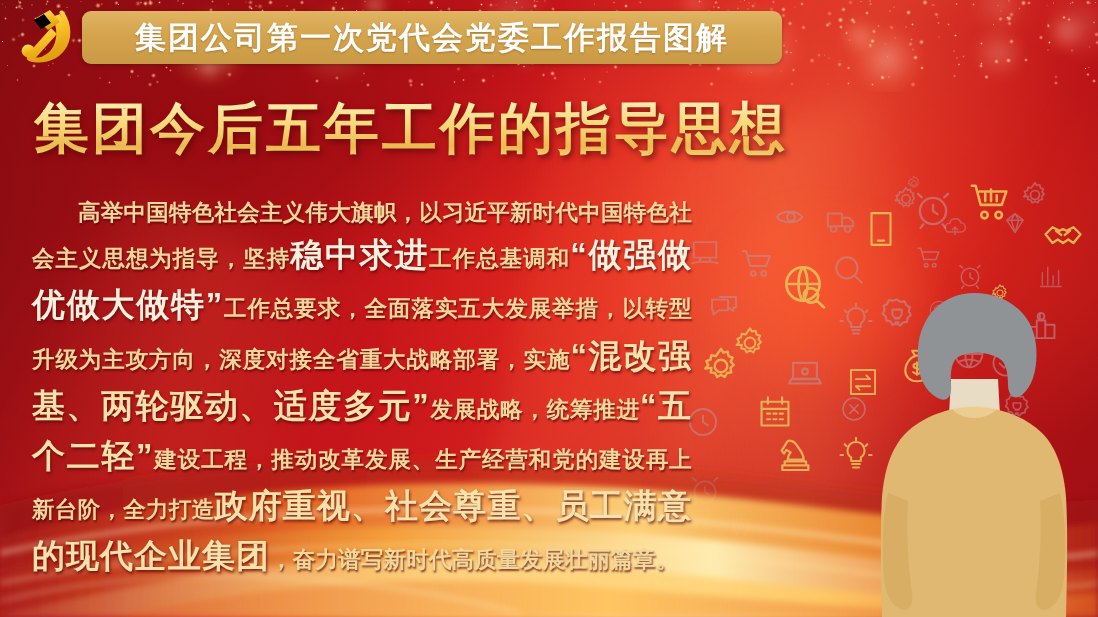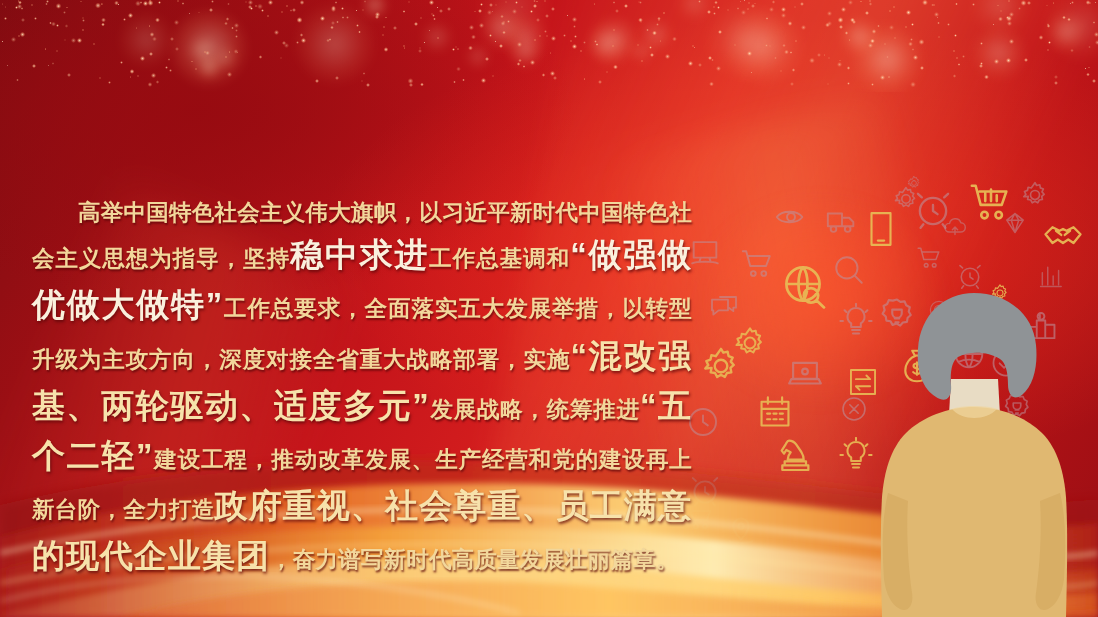--- a/index.html
+++ b/index.html
@@ -806,21 +806,52 @@
              C216,186 210,162 194,146 C178,130 152,120 126,120 Z" fill="#e0b871"></path>
 
     <path d="M40,206 C34,230 34,262 36,292 C38,308 44,318 52,322
              C60,326 66,318 64,306 C60,278 58,242 60,214 Z" fill="#d6ab63" opacity="0.85"></path>
     <path d="M212,206 C218,230 218,262 216,292 C214,308 208,318 200,322
              C192,326 186,318 188,306 C192,278 194,242 192,214 Z" fill="#d6ab63" opacity="0.85"></path>
 
     <path d="M104,122 C114,134 138,134 149,122 C140,118 112,118 104,122 Z" fill="#f0d6a0" opacity="0.7"></path>
   </svg>
 
-
+  <div id="header">
+
+    <svg id="emblem" viewBox="0 0 68 58">
+      <defs>
+        <linearGradient id="goldE" x1="0" y1="0" x2="0.3" y2="1">
+          <stop offset="0%" stop-color="#ffe07a"></stop>
+          <stop offset="45%" stop-color="#f9c328"></stop>
+          <stop offset="100%" stop-color="#e09d12"></stop>
+        </linearGradient>
+      </defs>
+
+      <path d="M50,6 C58,18 59,33 50,43 C42,52 29,55 17,51
+               C25,52 35,49 41,42 C48,33 48,20 42,9 Z" fill="url(#goldE)"></path>
+      <path d="M50,6 C56,16 57,30 50,39 C44,47 33,51 23,49
+               C17,48 15,51 19,53 C32,57 46,53 54,43
+               C63,32 62,16 54,4 C52,1 48,3 50,6 Z" fill="url(#goldE)"></path>
+
+      <path d="M18,50 C12,48 10,43 13,39 C16,35 22,36 24,40
+               C26,44 23,49 18,50 Z" fill="url(#goldE)"></path>
+
+      <path d="M16,48 L41,20 L47,26 L22,54 Z" fill="url(#goldE)"></path>
+
+      <path d="M26,10 L40,2 L50,14 L38,22 Z" fill="url(#goldE)"></path>
+      <path d="M24,12 L34,6 L41,15 L31,21 Z" fill="#fcd martin"></path>
+    </svg>
+
+    <div id="title-badge">
+      <span class="txt">集团公司第一次党代会党委工作报告图解</span>
+    </div>
+  </div>
+
+  <div id="main-heading">集团今后五年工作的指导思想</div>
 
   <div id="body-text"><span class="ind"></span><span>高举中国特色社会主义伟大旗帜，以习近平新时代中国特色社会主义思想为指导，坚持</span><span class="em-white">稳中求进</span><span>工作总基调和</span><span class="em-white">“做强做优做大做特”</span><span>工作总要求，全面落实五大发展举措，以转型升级为主攻方向，深度对接全省重大战略部署，实施</span><span class="em-gold">“混改强基、两轮驱动、适度多元”</span><span>发展战略，统筹推进</span><span class="em-gold">“五个二轻”</span><span>建设工程，推动改革发展、生产经营和党的建设再上新台阶，全力打造</span><span class="em-gold">政府重视、社会尊重、员工满意的现代企业集团</span><span>，奋力谱写新时代高质量发展壮丽篇章。</span></div>
 
 <div class="bokeh" style="position: absolute; width: 4.92519px; height: 4.92519px; left: 787.596px; top: 109.866px; opacity: 0.42;"></div>
     <div class="bokeh" style="position: absolute; width: 2.65324px; height: 2.65324px; left: 478.433px; top: 180.091px; opacity: 0.13;"></div>
     <div class="bokeh" style="position: absolute; width: 4.4537px; height: 4.4537px; left: 821.172px; top: 217.904px; opacity: 0.31;"></div>
     <div class="bokeh" style="position: absolute; width: 3.39231px; height: 3.39231px; left: 552.488px; top: 195.782px; opacity: 0.12;"></div>
     <div class="bokeh" style="position: absolute; width: 4.28px; height: 4.28px; left: 647.853px; top: 201.92px; opacity: 0.37;"></div>
     <div class="bokeh" style="position: absolute; width: 3.14889px; height: 3.14889px; left: 929.354px; top: 134.202px; opacity: 0.38;"></div>
     <div class="bokeh" style="position: absolute; width: 1.94509px; height: 1.94509px; left: 834.457px; top: 124.208px; opacity: 0.32;"></div>

